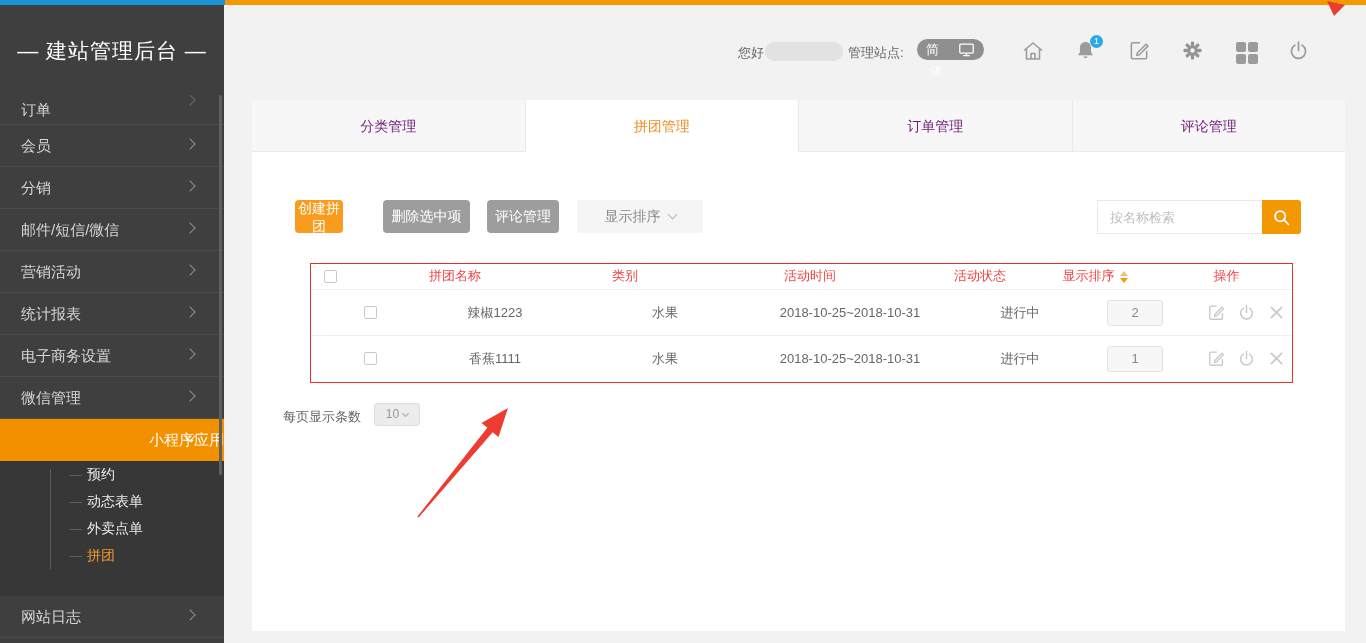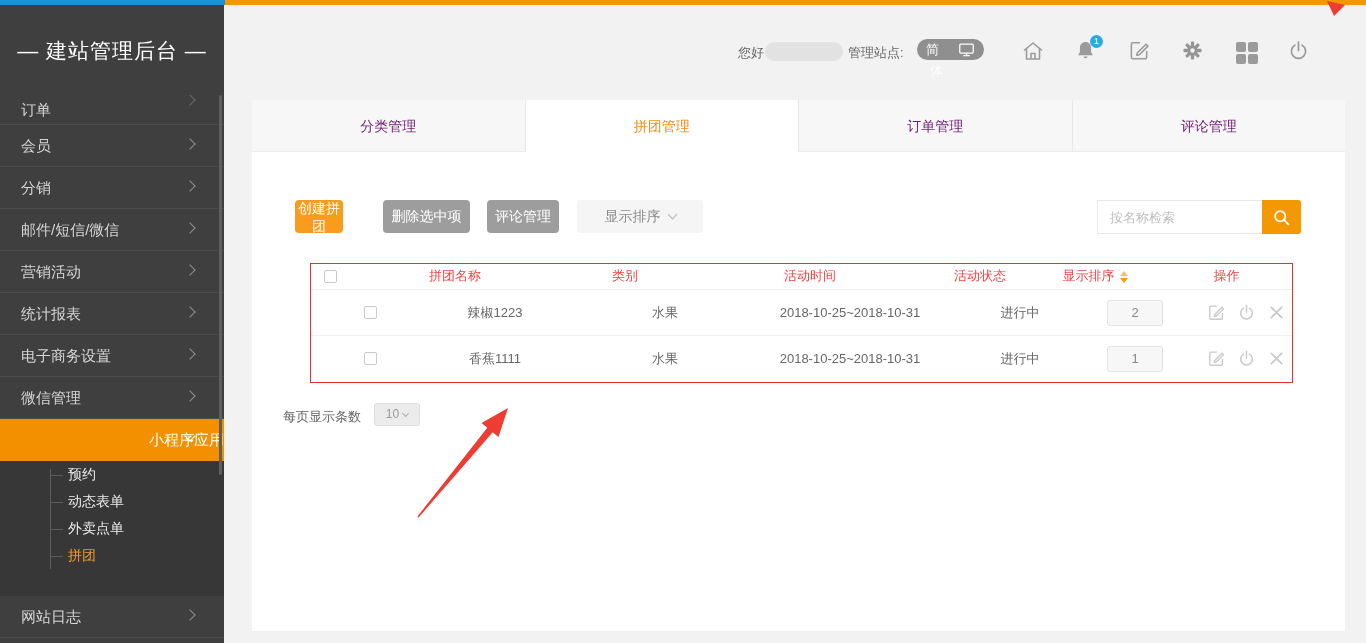--- a/index.html
+++ b/index.html
@@ -15,21 +15,21 @@
   .sb-title { position:absolute; top:32px; left:0; width:100%; text-align:center; color:#ffffff;
               font-size:21px; letter-spacing:1px; }
   .sb-item { position:absolute; left:0; width:224px; height:42px; line-height:41px; color:#d6d6d6;
              font-size:15px; padding-left:21px; border-bottom:1px solid #4b4b4b; cursor:pointer; }
   .sb-item.partial { top:90px; height:30px; line-height:30px; border-bottom:1px solid #4b4b4b; overflow:hidden; }
   .sb-item.partial .lbl { display:inline-block; margin-top:-12px; }
   .sb-item.active { background:#f39000; color:#ffffff; border-bottom:none; }
   .chev { position:absolute; right:30px; top:50%; width:8px; height:8px; margin-top:-6px;
           border-top:1.5px solid #8f8f8f; border-right:1.5px solid #8f8f8f; transform:rotate(45deg); }
   .chev.down { border-color:#ffffff; transform:rotate(135deg); margin-top:-8px; }
-  .sb-sub { position:absolute; left:0; top:456px; width:224px; height:135px; background:#373737; }
+  .sb-sub { position:absolute; left:0; top:456px; width:224px; height:135px; background:#373737;padding-left:19px; }
   .sb-tree { position:absolute; left:50px; top:8px; width:1px; height:100px; background:#5d5d5d; }
   .sb-sub-item { position:relative; height:27px; line-height:27px; padding-left:68px; color:#ececec;
                  font-size:14px; cursor:pointer; }
   .sb-sub-item::before { content:""; position:absolute; left:50px; top:50%; width:13px; height:1px; background:#5d5d5d; }
   .sb-sub-item:first-child { margin-top:12px; }
   .sb-sub-item.active { color:#f29a2e; }
   .sb-scrollbar { position:absolute; right:2px; top:90px; width:3px; height:380px; background:#5f5f5f; border-radius:2px; }
 
   
   .hdr-text { position:absolute; font-size:13px; color:#666; top:44px; }

